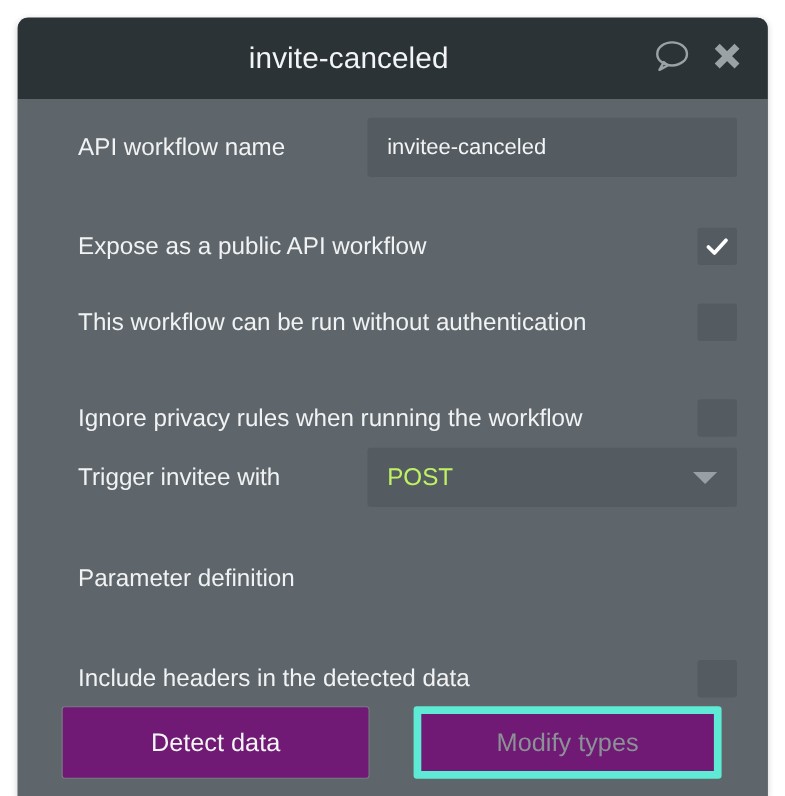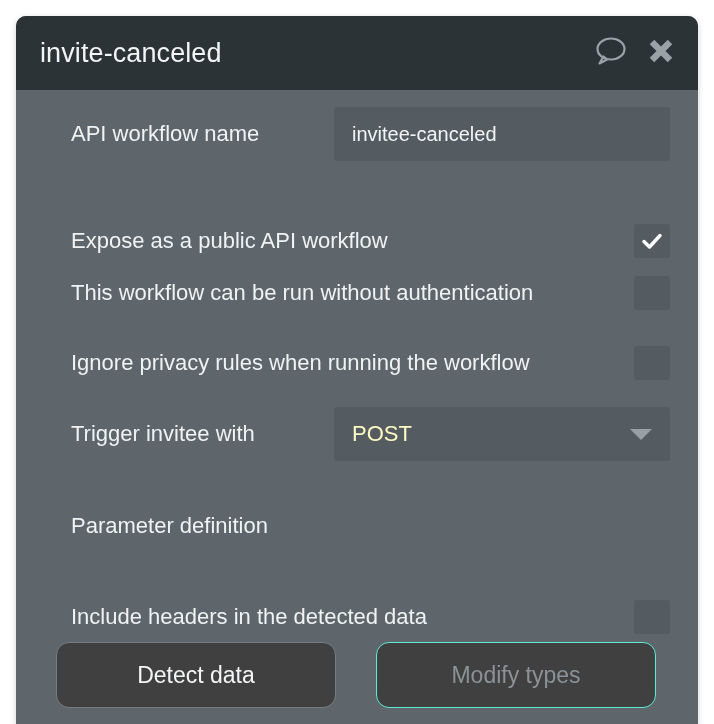--- a/index.html
+++ b/index.html
@@ -35,20 +35,21 @@
     padding: 0 22px 0 24px;
     box-sizing: border-box;
   }
   #header-title {
     color: #f2f4f5;
     font-size: 27px;
     font-weight: 400;
     letter-spacing: 0.1px;
     flex: 1 1 auto;
     white-space: nowrap;
+    text-align: center;
   }
   .header-icons {
     display: flex;
     align-items: center;
     gap: 18px;
   }
   .hicon { display: block; cursor: pointer; }
 
   
   #body {
@@ -113,56 +114,56 @@
     left: 318px;
     width: 336px;
     height: 54px;
     background: #555c61;
     border-radius: 3px;
     display: flex;
     align-items: center;
     cursor: pointer;
   }
   .dropdown .dd-value {
-    color: #fef9c3;
+    color: #bef264;
     font-size: 22px;
     padding-left: 18px;
     flex: 1 1 auto;
     white-space: nowrap;
     overflow: hidden;
   }
   .dropdown .caret {
     margin-right: 18px;
     width: 0;
     height: 0;
     border-left: 11px solid transparent;
     border-right: 11px solid transparent;
     border-top: 11px solid #98a0a4;
   }
 
   
   .btn {
     position: absolute;
     height: 66px;
-    border-radius: 13px;
-    background: #404040;
+    border-radius: 3px;
+    background: #701a75;
     font-family: "Liberation Sans", sans-serif;
     font-size: 23px;
     display: flex;
     align-items: center;
     justify-content: center;
     box-sizing: border-box;
   }
   .btn.enabled {
     border: 1px solid #767d82;
     color: #f3f5f6;
     cursor: pointer;
   }
   .btn.disabled {
-    border: 1px solid #5eead4;
+    border: 7px solid #5eead4;
     color: #8b9296;
     cursor: default;
   }
 </style>
 </head>
 <body>
 
 <div id="dialog">
 
   <div id="header">
@@ -182,37 +183,37 @@
     </div>
   </div>
 
   <div id="body">
 
     <div class="row" style="top:26px;">
       <span class="label">API workflow name</span>
       <input class="textfield" type="text" style="top: -9px;" value="invitee-canceled">
     </div>
 
-    <div class="row" style="top:133px;">
+    <div class="row" style="top:116px;">
       <span class="label">Expose as a public API workflow</span>
       <div class="checkbox checked" style="top:1px;">
         <svg class="tick" width="24" height="24" viewBox="0 0 24 24">
           <path d="M4 12.5 L9.5 18 L20 6.5" fill="none" stroke="#ffffff" stroke-width="3.4" stroke-linecap="round" stroke-linejoin="round"></path>
         </svg>
       </div>
     </div>
 
     <div class="row" style="top:185px;">
       <span class="label">This workflow can be run without authentication</span>
       <div class="checkbox" style="top:1px;">
         
       </div>
     </div>
 
-    <div class="row" style="top:255px;align-items:center;">
+    <div class="row" style="top:272px;align-items:center;">
       <span class="label">Ignore privacy rules when running the workflow</span>
       <div class="checkbox" style="top:1px;">
         
       </div>
     </div>
 
     <div class="row" style="top:326px;">
       <span class="label">Trigger invitee with</span>
       <div class="dropdown" style="top:-9px;">
         <span class="dd-value">POST</span>

